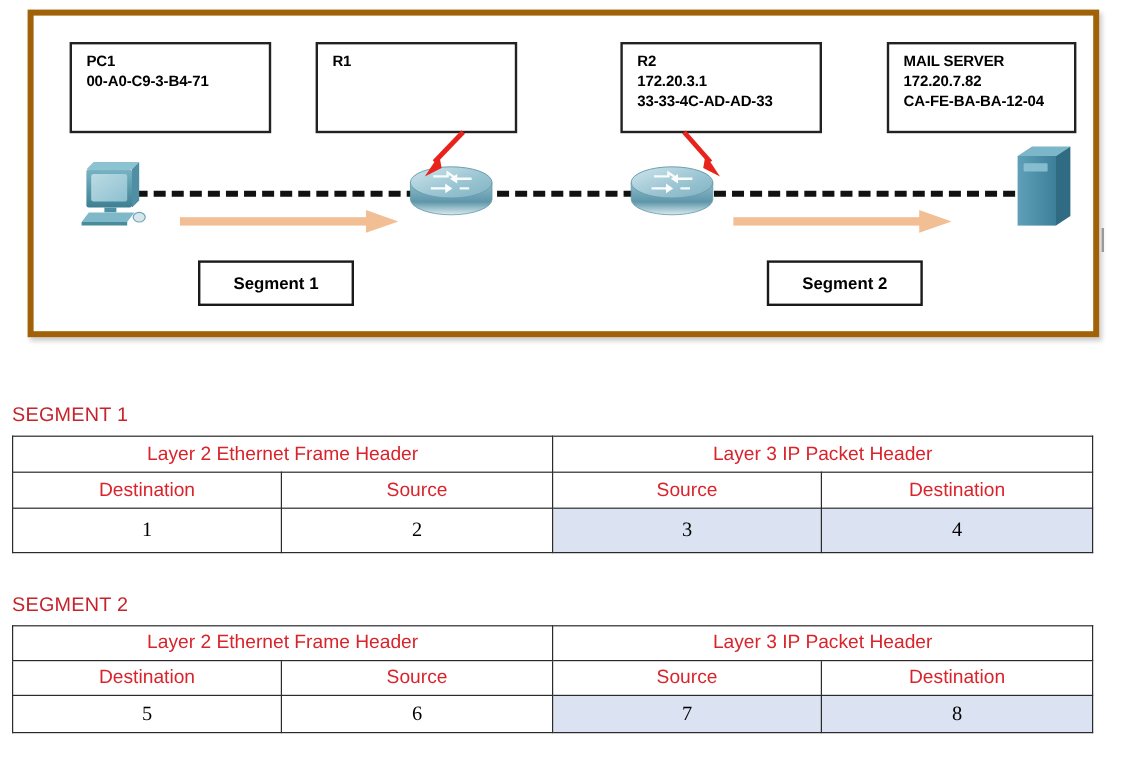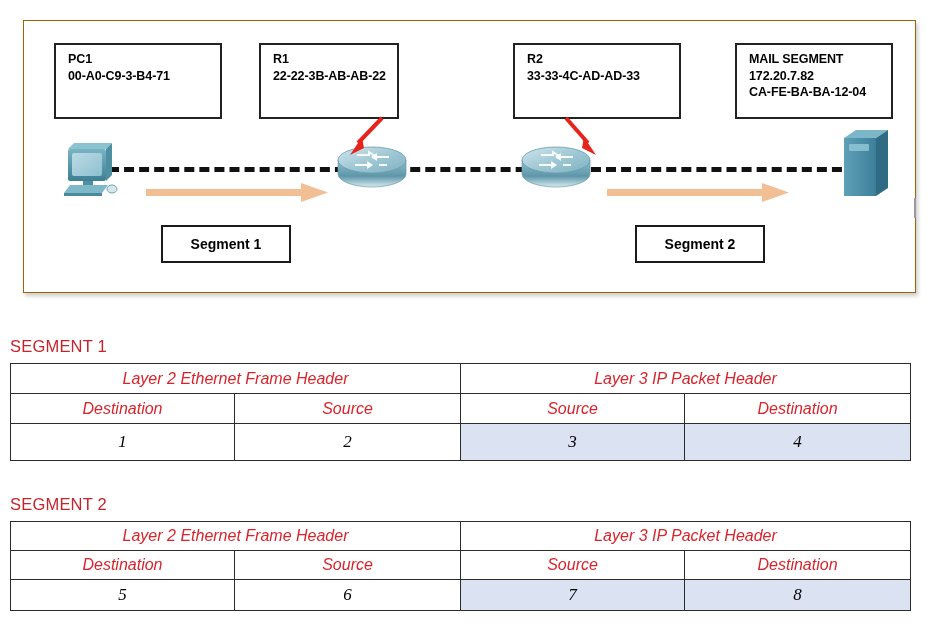--- a/index.html
+++ b/index.html
@@ -12,45 +12,45 @@
     height: 635px;
     position: relative;
     font-family: "Liberation Sans", sans-serif;
     overflow: hidden;
   }
 
   
   #diagram-panel {
     position: absolute;
     left: 23px;
-    top: 20px;
+    top: 8px;
     width: 893px;
     height: 273px;
     background: #ffffff;
-    border: 1px solid #a16207;
+    border: 5px solid #a16207;
     box-shadow: 2px 3px 4px rgba(0,0,0,0.20);
     box-sizing: border-box;
   }
 
   .dev-label {
     position: absolute;
     border: 2px solid #222222;
     background: #ffffff;
     box-sizing: border-box;
     padding: 6px 0 5px 12px;
     font-size: 12.5px;
     font-weight: bold;
     color: #000000;
     line-height: 16.5px;
     letter-spacing: -0.1px;
   }
   .dev-label div { white-space: nowrap; }
 
   #label-pc1      { left: 30px;  top: 22px; width: 168px; height: 76px; }
-  #label-r1       { left: 235px; top: 22px; width: 140px; height: 76px; }
+  #label-r1       { left: 235px; top: 22px; width: 168px; height: 76px; }
   #label-r2       { left: 489px; top: 22px; width: 168px; height: 76px; }
   #label-mail     { left: 711px; top: 22px; width: 158px; height: 76px; }
 
   
   #backbone {
     position: absolute;
     left: 85px;
     top: 146px;
     width: 748px;
     height: 0;
@@ -116,21 +116,20 @@
   }
   #seg1-title { top: 337px; }
   #seg2-title { top: 495px; }
 
   table.hdr-table {
     position: absolute;
     left: 10px;
     width: 900px;
     border-collapse: collapse;
     table-layout: fixed;
-    font-style: italic;
   }
   #seg1-table { top: 363px; }
   #seg2-table { top: 521px; }
 
   table.hdr-table td {
     border: 1px solid #2b2b2b;
     text-align: center;
     padding: 0;
     vertical-align: middle;
   }
@@ -160,30 +159,30 @@
 
   <div id="backbone"></div>
 
   <div class="dev-label" id="label-pc1">
     <div>PC1</div>
     <div>00-A0-C9-3-B4-71</div>
   </div>
 
   <div class="dev-label" id="label-r1">
     <div>R1</div>
-    <div>22-22-3B-AB-AB-22</div>
   </div>
 
   <div class="dev-label" id="label-r2">
     <div>R2</div>
+    <div>172.20.3.1</div>
     <div>33-33-4C-AD-AD-33</div>
   </div>
 
   <div class="dev-label" id="label-mail">
-    <div>MAIL SEGMENT</div>
+    <div>MAIL SERVER</div>
     <div>172.20.7.82</div>
     <div>CA-FE-BA-BA-12-04</div>
   </div>
 
   <div class="device" id="pc-icon">
     <svg viewBox="0 0 62 62" width="62" height="62">
       <defs>
         <linearGradient id="pcScreenG" x1="0" y1="0" x2="1" y2="1">
           <stop offset="0%" stop-color="#bcdbe4"></stop>
           <stop offset="100%" stop-color="#8dc0cf"></stop>

